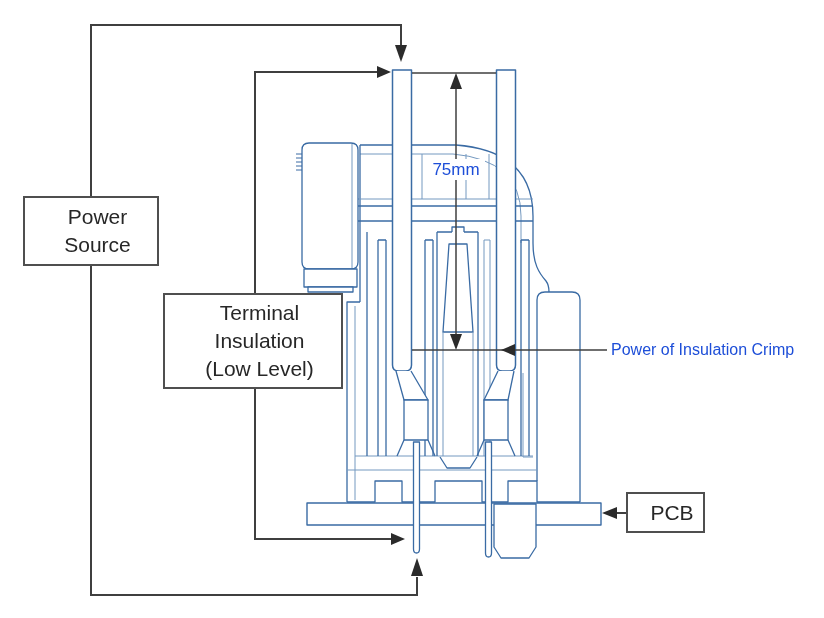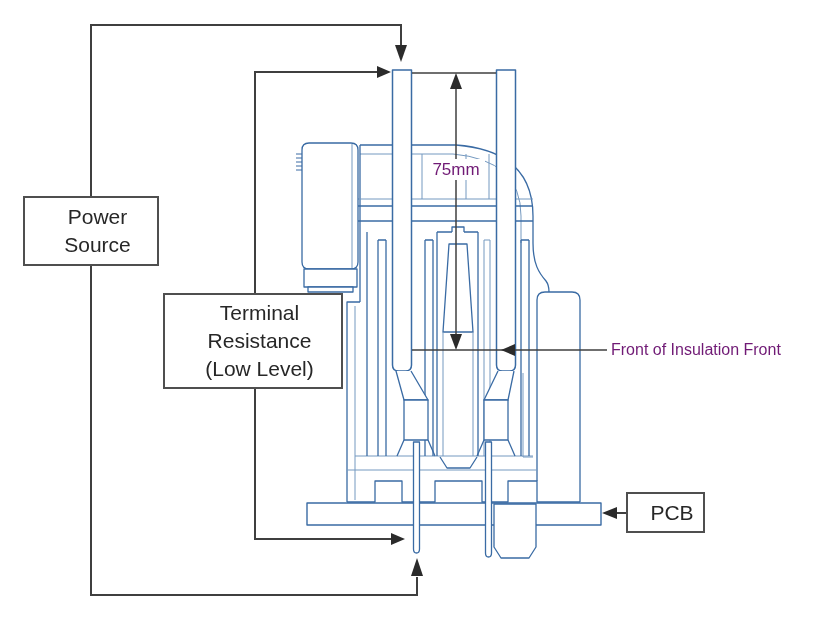--- a/index.html
+++ b/index.html
@@ -14,21 +14,21 @@
     background:#ffffff;border:2px solid #4f4f4f;box-sizing:border-box;
     text-align:center;color:#272727;padding-left:13px;
   }
   .ann-box .lbl{display:block;line-height:28px;font-size:21px;}
   #power-source-box{left:23px;top:196px;width:136px;height:70px;}
   #power-source-box .lbl{width:100px;}
   #terminal-resistance-box{left:163px;top:293px;width:180px;height:96px;}
   #terminal-resistance-box .lbl{width:130px;}
   #pcb-box{left:626px;top:492px;width:79px;height:41px;}
   #pcb-box .lbl{width:70px;}
-  .float-label{position:absolute;color:#701a75;}
+  .float-label{position:absolute;color:#1d4ed8;}
   #dim-75mm-label{
     left:427px;top:159px;width:58px;text-align:center;
     font-size:17px;line-height:21px;background:#ffffff;
   }
   #insulation-crimp-label{
     left:611px;top:340px;font-size:16px;line-height:20px;white-space:nowrap;
   }
 </style>
 </head>
 <body>
@@ -139,24 +139,24 @@
         <polygon points="602,513 617,507 617,519" fill="#2b2b2b" stroke="none"></polygon>
       </g>
     </g>
   </svg>
 
   <div class="ann-box" id="power-source-box">
     <span class="lbl">Power Source</span>
   </div>
 
   <div class="ann-box" id="terminal-resistance-box">
-    <span class="lbl">Terminal Resistance (Low Level)</span>
+    <span class="lbl">Terminal Insulation (Low Level)</span>
   </div>
 
   <div class="ann-box" id="pcb-box">
     <span class="lbl">PCB</span>
   </div>
 
   <div class="float-label" id="dim-75mm-label">75mm</div>
 
-  <div class="float-label" id="insulation-crimp-label">Front of Insulation Front</div>
+  <div class="float-label" id="insulation-crimp-label">Power of Insulation Crimp</div>
 
 </div>
 
 </body></html>

